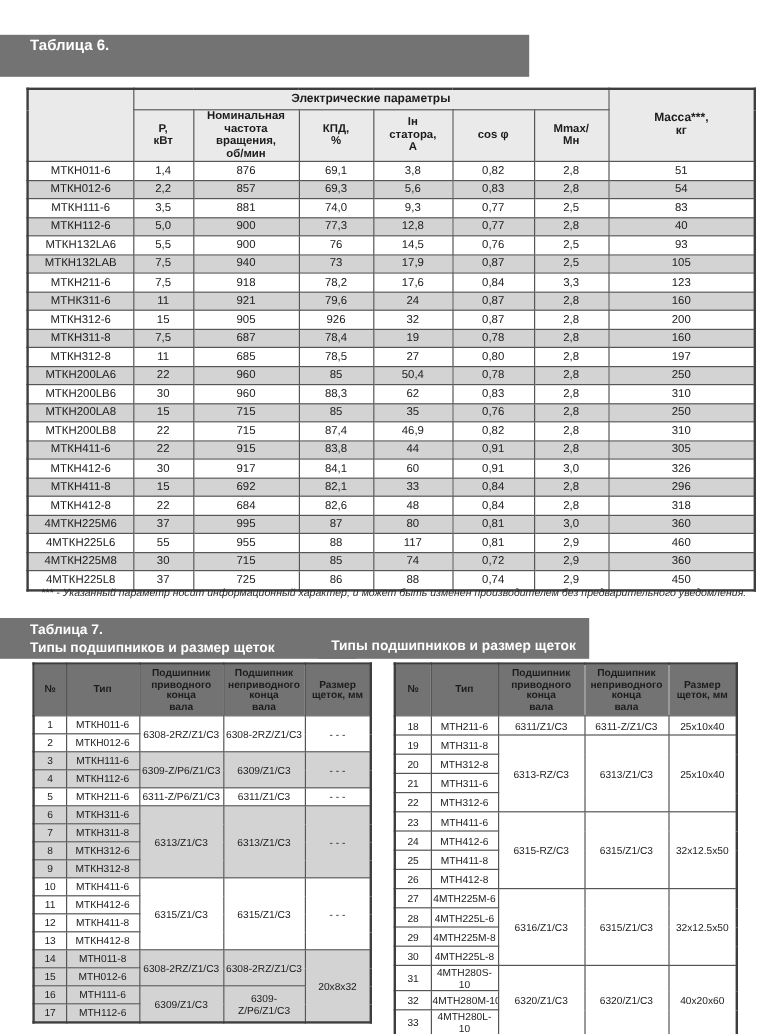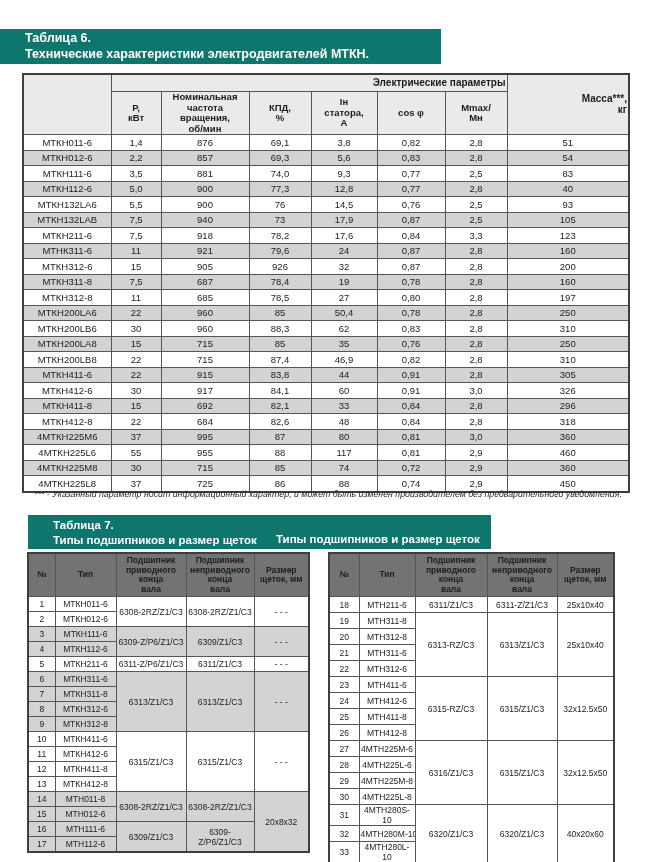--- a/index.html
+++ b/index.html
@@ -1,30 +1,30 @@
 <!DOCTYPE html>
 <html><head>
 <meta charset="utf-8">
 <style>
   html,body{margin:0;padding:0;}
   body{
     width:645px;height:862px;background:#ffffff;position:relative;
     font-family:"Liberation Sans", sans-serif;color:#1c1c1c;
   }
-  .bar{position:absolute;background:#0f766e;color:#ffffff;font-weight:bold;box-sizing:border-box;}
+  .bar{position:absolute;background:#737373;color:#ffffff;font-weight:bold;box-sizing:border-box;}
   .t6bar{left:0;top:29px;width:441px;height:35px;font-size:12.5px;line-height:15.5px;padding:2px 0 0 25px;}
-  .t7barL{left:0;top:515px;width:297px;height:34px;font-size:11.5px;line-height:14.5px;padding:3px 0 2px 25px;margin-left:28px;}
+  .t7barL{left:0;top:515px;width:297px;height:34px;font-size:11.5px;line-height:14.5px;padding:3px 0 2px 25px;}
   .t7barR{left:265px;top:515px;width:226px;height:34px;font-size:11.5px;display:flex;align-items:flex-end;padding:0 0 4px 11px;}
   table{border-collapse:collapse;table-layout:fixed;position:absolute;background:#ffffff;border:2px solid #3e3e3e;}
   th,td{border:1px solid #565656;text-align:center;vertical-align:middle;padding:0 1px;overflow:hidden;}
   .pre{white-space:pre-line;}
   
   .t6{left:22px;top:73px;width:606px;}
   .t6 th{background:#eaeaea;font-weight:bold;font-size:9.5px;line-height:10.5px;}
-  .t6 thead tr:first-child th{height:16px;font-size:10px;text-align:right;}
+  .t6 thead tr:first-child th{height:16px;font-size:10px;}
   .t6 thead tr:nth-child(2) th{height:40px;}
   .t6 td{height:14.5px;font-size:9.5px;}
   .t6 tbody tr:nth-child(even) td{background:#d3d3d3;}
   
   .t7{top:552px;font-size:8.5px;}
   .t7 th{background:#737373;font-weight:bold;font-size:8.5px;line-height:9.5px;height:42px;}
   .t7 td{height:14px;font-size:8.5px;}
   .t7L{left:27px;width:281px;}
   .t7R{left:328px;width:285px;}
   .t7R td{height:15px;}
@@ -32,21 +32,20 @@
   .footnote{
     position:absolute;left:22px;top:489px;width:612px;
     font-size:8.8px;line-height:11px;font-style:italic;color:#2a2a2a;text-align:center;
   }
 </style>
 </head>
 <body>
 
 <div class="bar t6bar">
   <div>Таблица  6.</div>
-  <div>Технические характеристики электродвигателей МТКН.</div>
 </div>
 
 <table class="t6">
   <colgroup>
     <col style="width:88px">
       <col style="width:50px">
       <col style="width:88px">
       <col style="width:62px">
     <col style="width:66px">
       <col style="width:68px">

